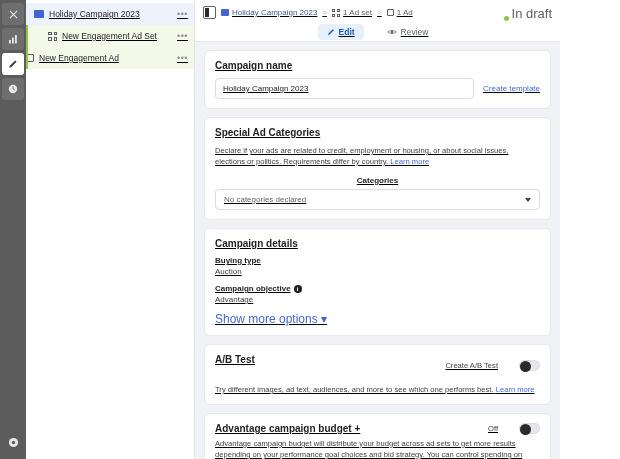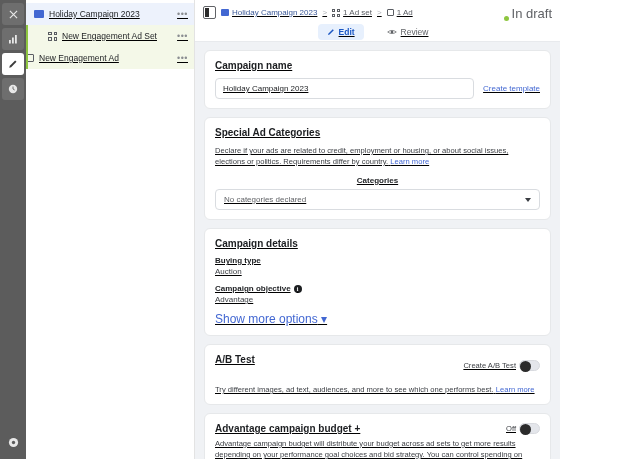--- a/index.html
+++ b/index.html
@@ -131,21 +131,21 @@
     border-left: 3.5px solid transparent; border-right: 3.5px solid transparent; border-top: 4px solid #3a3d42; }
   .sub-label { font-size: 8px; font-weight: bold; color: #1c1e21; margin-bottom: 2px; display: flex; align-items: center; gap: 3px; }
   .sub-value { font-size: 8px; color: #3a3d42; margin-bottom: 8px; }
   .info-ico {
     width: 8px; height: 8px; border-radius: 50%; background: #1c1e21; color: #fff;
     font-size: 6px; display: inline-flex; align-items: center; justify-content: center;
     font-weight: bold; font-family: "Liberation Serif", serif;
   }
   .show-more { font-size: 12px; color: #4267d2; cursor: pointer; }
   .row-head { display: flex; align-items: center; justify-content: space-between; }
-  .toggle-wrap { display: flex; align-items: center; gap: 3px; }
+  .toggle-wrap { display: flex; align-items: center; gap: 21px; }
   .toggle-label { font-size: 7.6px; color: #3a3d42; }
   .toggle {
     width: 21px; height: 11px; border-radius: 6px; background: #e4e6eb;
     border: 1px solid #d8dadf; position: relative; cursor: pointer;
   }
   .toggle .knob {
     position: absolute; left: 0px; top: -0.5px;
     width: 11px; height: 11px; border-radius: 50%; background: #2b2b2b;
   }
 </style>

